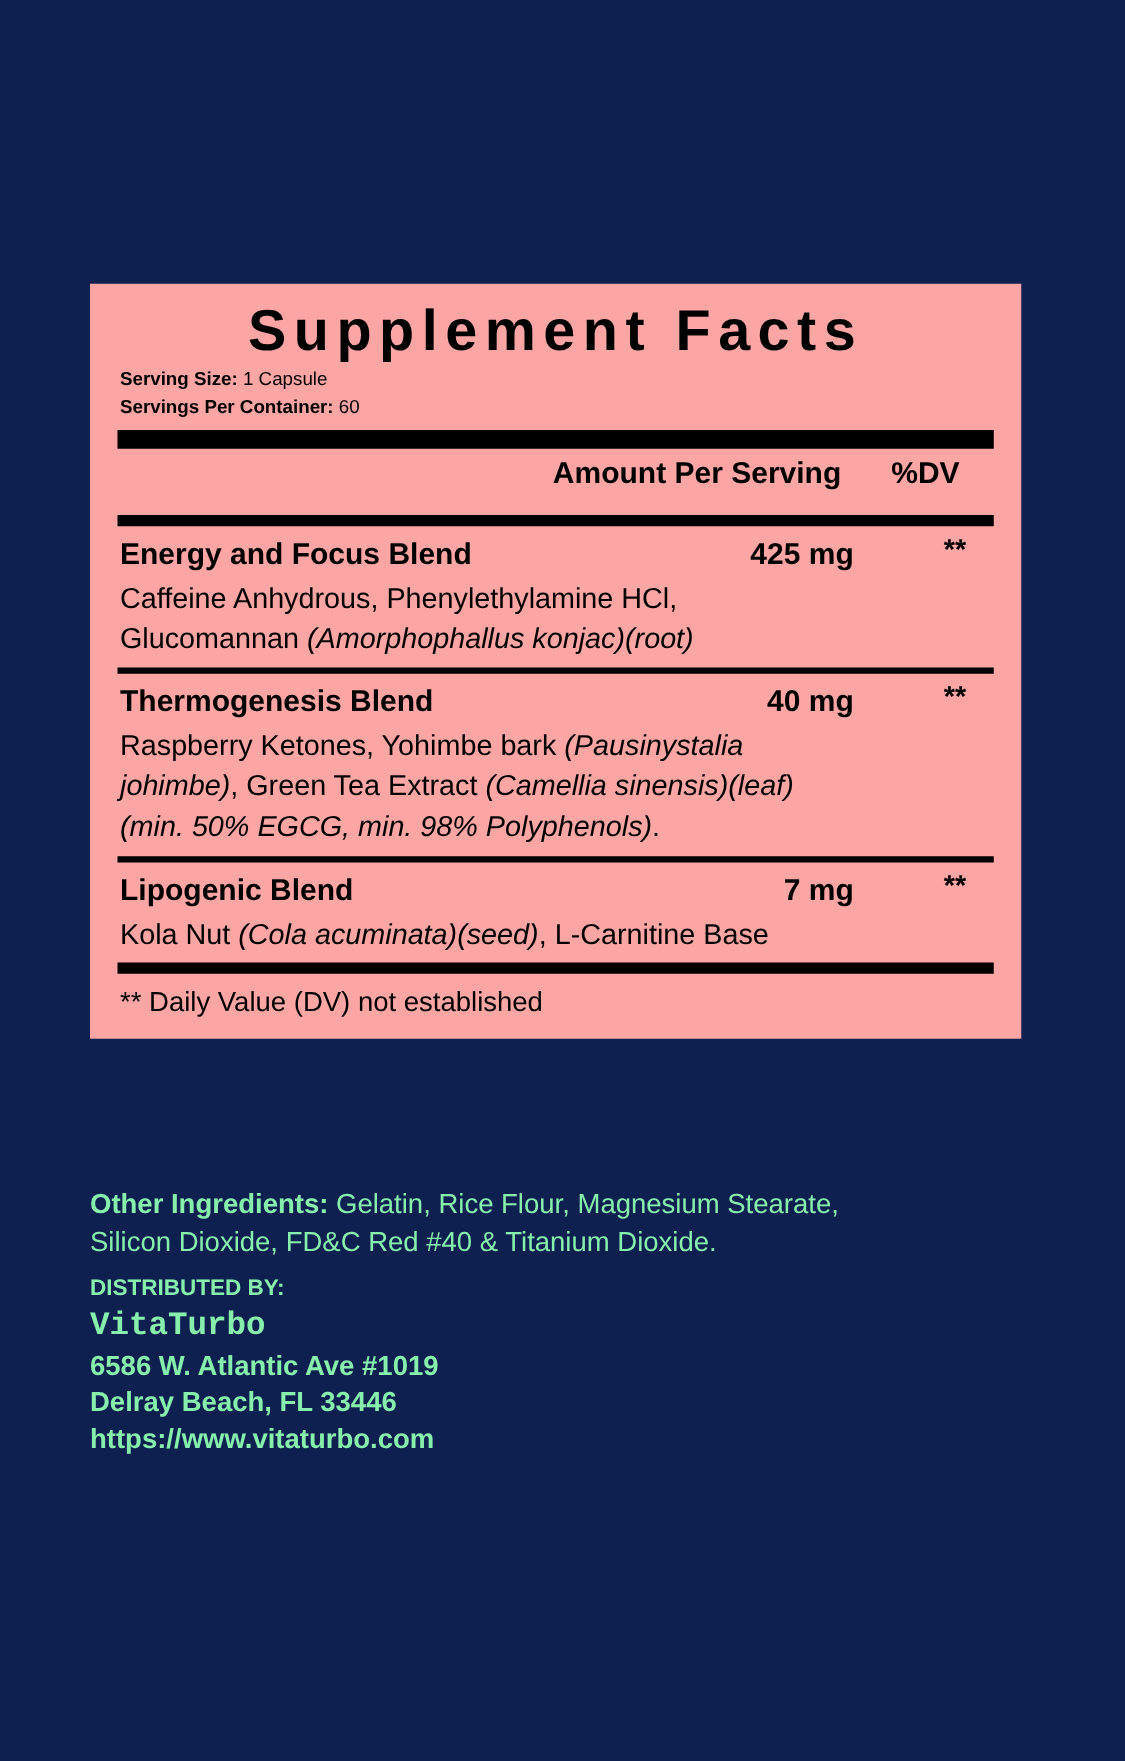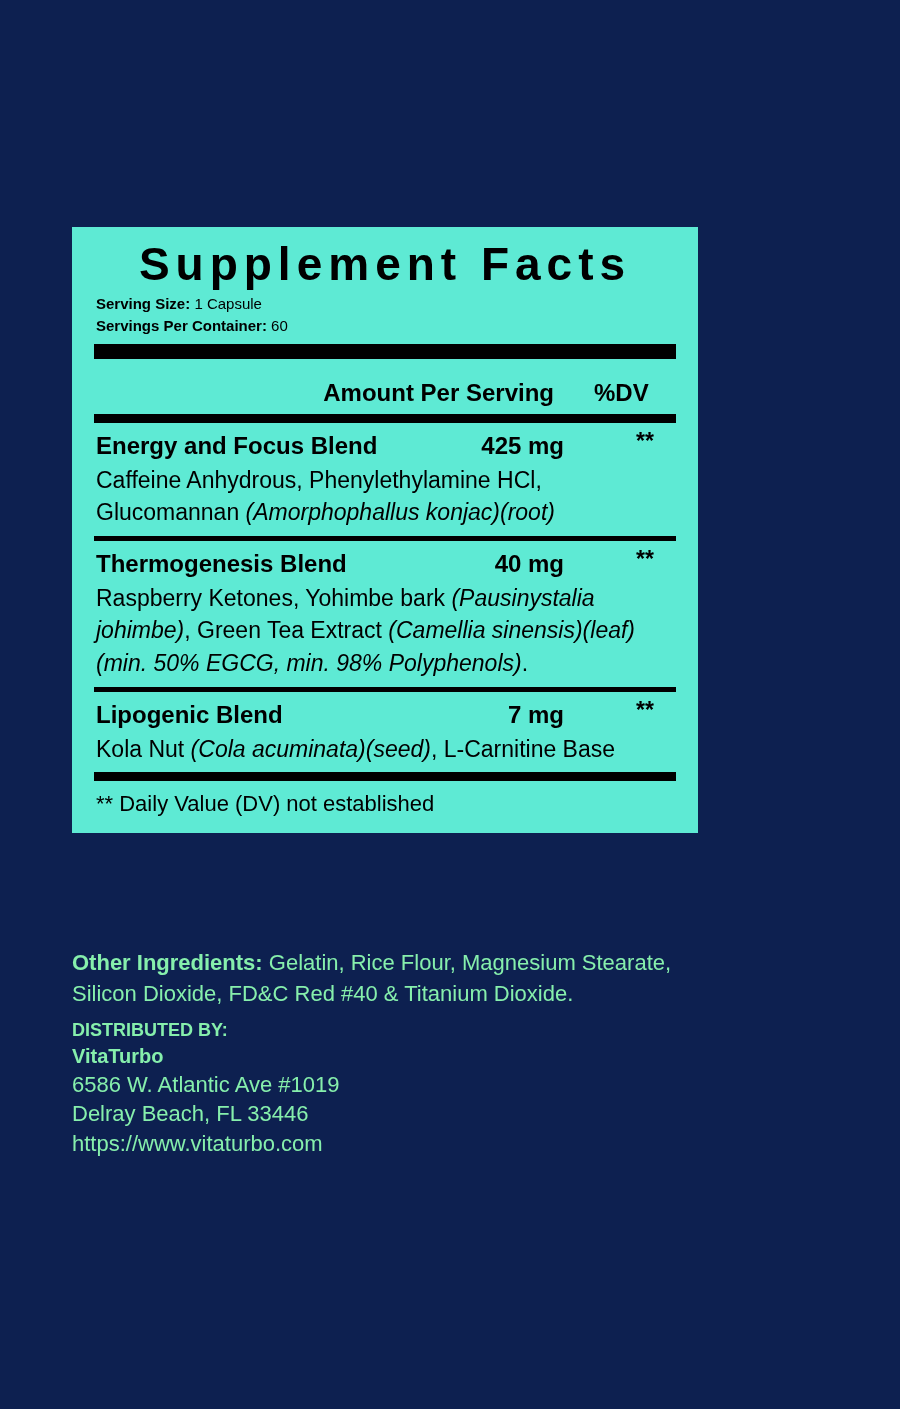--- a/index.html
+++ b/index.html
@@ -19,22 +19,22 @@
     width: 900px;
     height: 1409px;
     overflow: hidden;
   }
 
   
   .facts-panel {
     position: absolute;
     left: 72px;
     top: 227px;
-    width: 626px;
-    background: #5eead4;
+    width: 745px;
+    background: #fca5a5;
     box-sizing: border-box;
     padding: 8px 22px 10px 22px;
   }
 
   .facts-title {
     font-size: 46px;
     font-weight: bold;
     letter-spacing: 6px;
     color: #000;
     text-align: center;
@@ -69,22 +69,21 @@
     margin: 0;
   }
 
   .amount-row {
     display: flex;
     justify-content: flex-end;
     align-items: baseline;
     font-size: 24px;
     font-weight: bold;
     color: #000;
-    padding: 6px 0 7px 0;
-    margin-top: 14px;
+    padding: 6px 0 19px 0;
   }
   .amount-row .aps {
     margin-right: 40px;
   }
   .amount-row .dv {
     width: 82px;
     text-align: left;
   }
 
   .blend {
@@ -150,27 +149,29 @@
 
   .dist-block {
     margin-top: 10px;
   }
   .dist-title {
     font-size: 18px;
     font-weight: bold;
     line-height: 1.32;
   }
   .dist-name {
-    font-size: 20px;
+    font-size: 26px;
     font-weight: bold;
     line-height: 1.32;
+    font-family: Liberation Mono, monospace;
   }
   .dist-line {
     font-size: 22px;
     line-height: 1.34;
+    font-weight: bold;
   }
 </style>
 </head>
 <body>
 
 <div class="page">
 
   <div class="facts-panel">
 
     <div class="facts-title">Supplement Facts</div>

